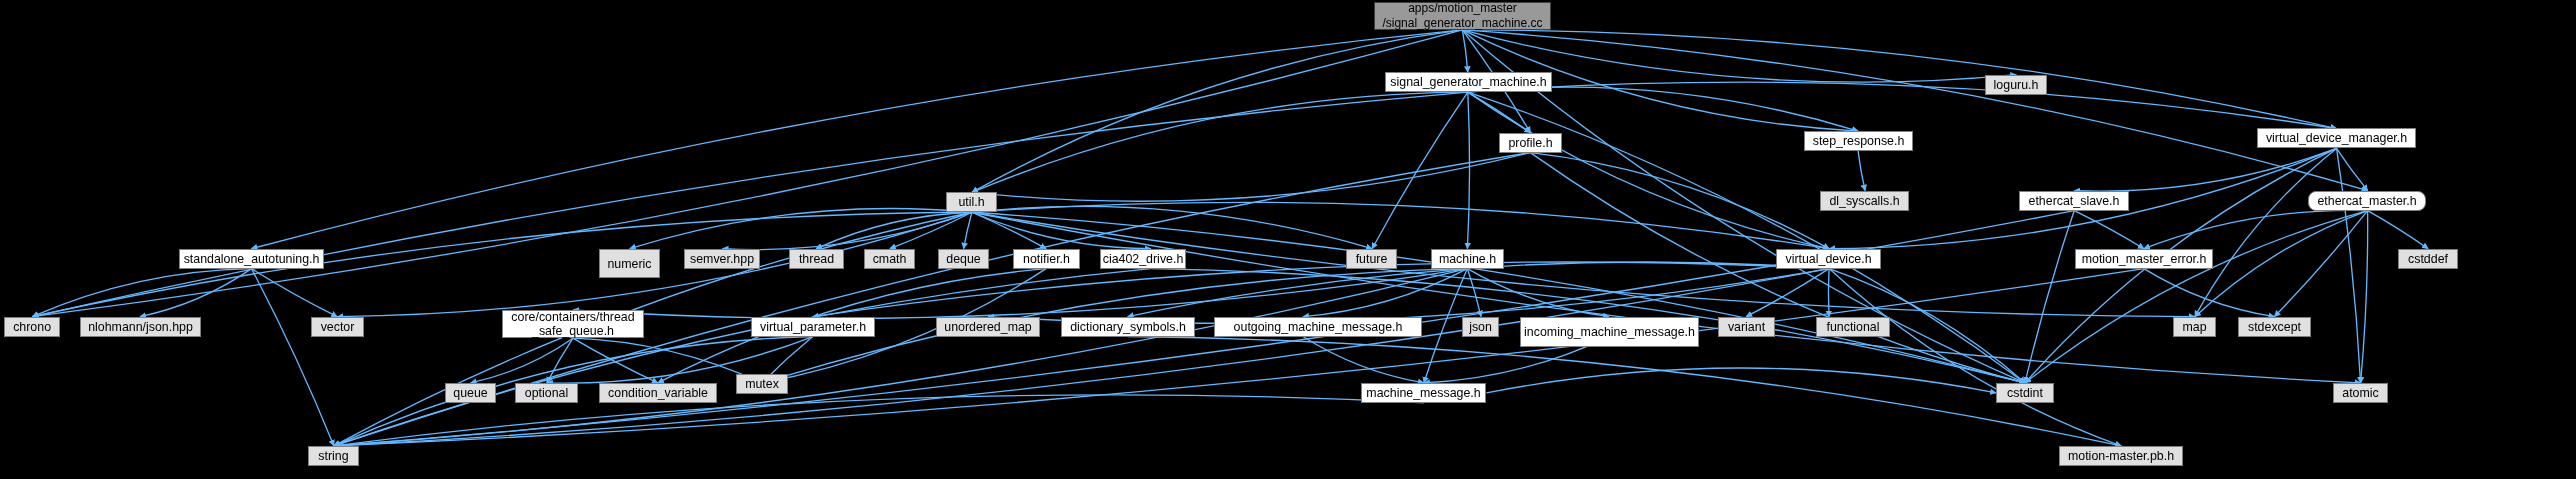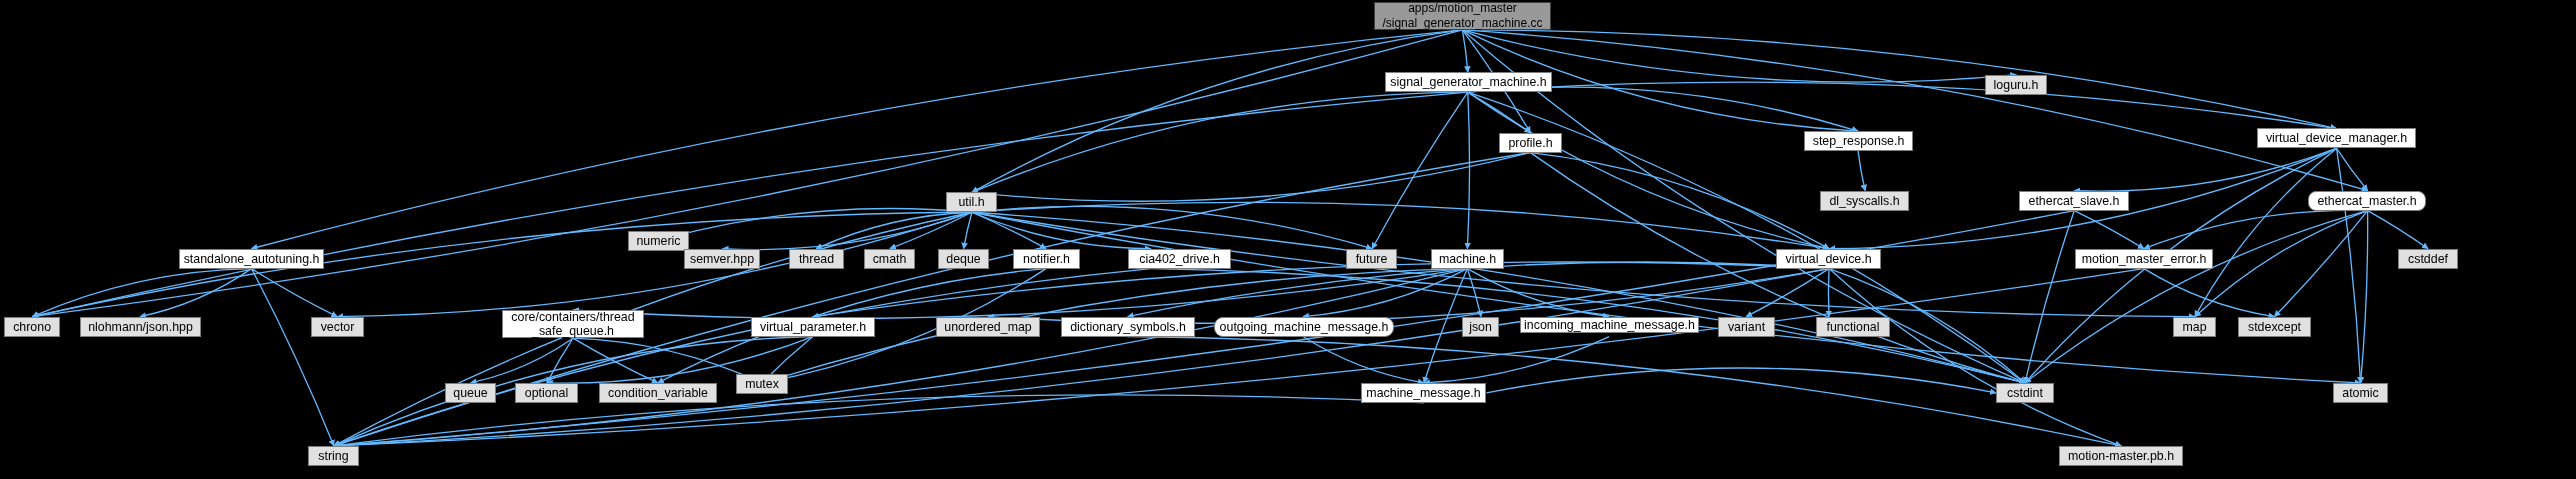--- a/index.html
+++ b/index.html
@@ -165,43 +165,43 @@
       <div class="node fill-white" style="left: 1385px; top: 72px; width: 167px; height: 20px;">signal_generator_machine.h</div>
       <div class="node fill-grey" style="left: 1985px; top: 75px; width: 62px; height: 20px;">loguru.h</div>
       <div class="node fill-white" style="left: 2257px; top: 128px; width: 159px; height: 20px;">virtual_device_manager.h</div>
       <div class="node fill-white" style="left: 1499px; top: 133px; width: 63px; height: 20px;">profile.h</div>
       <div class="node fill-white" style="left: 1804px; top: 131px; width: 109px; height: 20px;">step_response.h</div>
       <div class="node fill-grey" style="left: 1820px; top: 191px; width: 89px; height: 20px;">dl_syscalls.h</div>
       <div class="node fill-grey" style="left: 946px; top: 192px; width: 51px; height: 20px;">util.h</div>
       <div class="node fill-white" style="left: 2019px; top: 191px; width: 110px; height: 20px;">ethercat_slave.h</div>
       <div class="node fill-white" style="left: 2308px; top: 191px; width: 118px; height: 20px; border-radius: 8px;">ethercat_master.h</div>
       <div class="node fill-white" style="left: 179px; top: 249px; width: 145px; height: 20px;">standalone_autotuning.h</div>
-      <div class="node fill-grey" style="left: 599px; top: 231px; width: 61px; height: 20px; margin-left: 29px;">numeric</div>
+      <div class="node fill-grey" style="left: 599px; top: 249px; width: 61px; height: 29px;">numeric</div>
       <div class="node fill-grey" style="left: 684px; top: 249px; width: 76px; height: 20px;">semver.hpp</div>
       <div class="node fill-grey" style="left: 789px; top: 249px; width: 55px; height: 20px;">thread</div>
       <div class="node fill-grey" style="left: 864px; top: 249px; width: 51px; height: 20px;">cmath</div>
       <div class="node fill-grey" style="left: 938px; top: 249px; width: 51px; height: 20px;">deque</div>
       <div class="node fill-white" style="left: 1013px; top: 249px; width: 67px; height: 20px;">notifier.h</div>
-      <div class="node fill-white" style="left: 1128px; top: 249px; width: 103px; height: 20px;">cia402_drive.h</div>
+      <div class="node fill-white" style="left: 1100px; top: 249px; width: 86px; height: 20px;">cia402_drive.h</div>
       <div class="node fill-grey" style="left: 1346px; top: 249px; width: 51px; height: 20px;">future</div>
       <div class="node fill-white" style="left: 1431px; top: 249px; width: 73px; height: 20px;">machine.h</div>
       <div class="node fill-white" style="left: 1776px; top: 249px; width: 105px; height: 20px;">virtual_device.h</div>
       <div class="node fill-white" style="left: 2075px; top: 249px; width: 138px; height: 20px;">motion_master_error.h</div>
       <div class="node fill-grey" style="left: 2398px; top: 249px; width: 60px; height: 20px;">cstddef</div>
       <div class="node fill-grey" style="left: 4.1px; top: 317px; width: 56px; height: 20px;">chrono</div>
       <div class="node fill-grey" style="left: 80px; top: 317px; width: 121px; height: 20px;">nlohmann/json.hpp</div>
       <div class="node fill-grey" style="left: 311px; top: 317px; width: 53px; height: 20px;">vector</div>
       <div class="node fill-white" style="left: 502px; top: 310px; width: 142px; height: 28px;">core/containers/thread
 _safe_queue.h</div>
       <div class="node fill-white" style="left: 751px; top: 317px; width: 124px; height: 20px;">virtual_parameter.h</div>
       <div class="node fill-grey" style="left: 936px; top: 317px; width: 104px; height: 20px;">unordered_map</div>
       <div class="node fill-white" style="left: 1061px; top: 317px; width: 134px; height: 20px;">dictionary_symbols.h</div>
-      <div class="node fill-white" style="left: 1214px; top: 317px; width: 180px; height: 20px; border-radius: 9px;">outgoing_machine_message.h</div>
+      <div class="node fill-white" style="left: 1214px; top: 317px; width: 208px; height: 20px;">outgoing_machine_message.h</div>
       <div class="node fill-grey" style="left: 1462px; top: 317px; width: 37px; height: 20px;">json</div>
-      <div class="node fill-white" style="left: 1520px; top: 317px; width: 179px; height: 16px;">incoming_machine_message.h</div>
+      <div class="node fill-white" style="left: 1520px; top: 317px; width: 179px; height: 30px;">incoming_machine_message.h</div>
       <div class="node fill-grey" style="left: 1718px; top: 317px; width: 57px; height: 20px;">variant</div>
       <div class="node fill-grey" style="left: 1792px; top: 317px; width: 74px; height: 20px; margin-left: 24px;">functional</div>
       <div class="node fill-grey" style="left: 2173px; top: 317px; width: 43px; height: 20px;">map</div>
       <div class="node fill-grey" style="left: 2238px; top: 317px; width: 73px; height: 20px;">stdexcept</div>
       <div class="node fill-grey" style="left: 445px; top: 383px; width: 51px; height: 20px;">queue</div>
       <div class="node fill-grey" style="left: 515px; top: 383px; width: 63px; height: 20px;">optional</div>
       <div class="node fill-grey" style="left: 599px; top: 383px; width: 118px; height: 20px;">condition_variable</div>
       <div class="node fill-grey" style="left: 736px; top: 374px; width: 52px; height: 20px;">mutex</div>
       <div class="node fill-white" style="left: 1361px; top: 383px; width: 125px; height: 20px;">machine_message.h</div>
       <div class="node fill-grey" style="left: 1996px; top: 383px; width: 58px; height: 20px;">cstdint</div>

